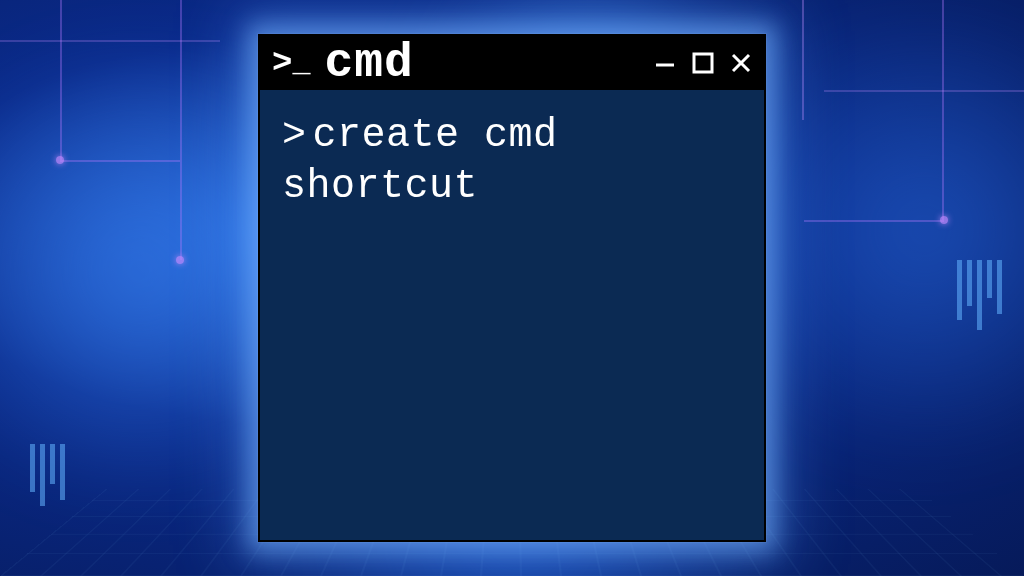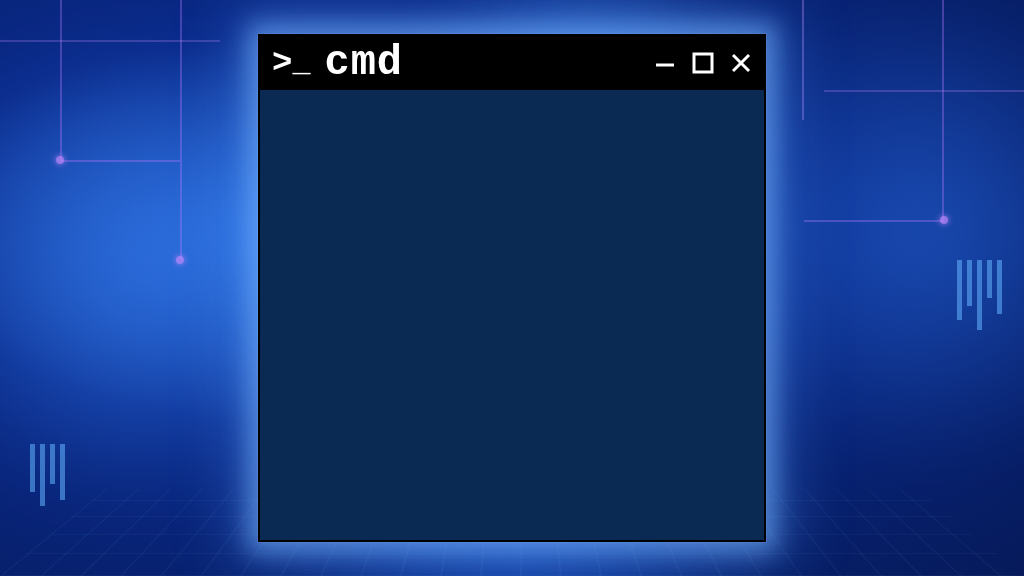--- a/index.html
+++ b/index.html
@@ -85,21 +85,21 @@
       display: flex;
       align-items: baseline;
       letter-spacing: -2px;
       padding-right: 6px;
     }
     .prompt-icon .caret { margin-right: 2px; }
     .prompt-icon .underscore { font-size: 30px; position: relative; top: -1px; }
 
     .title-text {
       color: #fff;
-      font-size: 42px;
+      font-size: 48px;
       font-weight: bold;
       font-family: "Consolas","Courier New",monospace;
       flex: 1;
       letter-spacing: 1px;
     }
 
     .win-controls {
       display: flex;
       align-items: center;
       gap: 12px;
@@ -215,14 +215,19 @@
       </div>
       <div class="win-btn" title="close">
         <svg width="22" height="22" viewBox="0 0 22 22">
           <line x1="3" y1="3" x2="19" y2="19" stroke="#fff" stroke-width="3"></line>
           <line x1="19" y1="3" x2="3" y2="19" stroke="#fff" stroke-width="3"></line>
         </svg>
       </div>
     </div>
   </div>
 
+  <div class="term-body">
+    <span class="term-prompt-line">
+      <span class="term-prompt-char">&gt;</span><span>create cmd shortcut</span>
+    </span>
+  </div>
 
 </div>
 
 </body></html>

